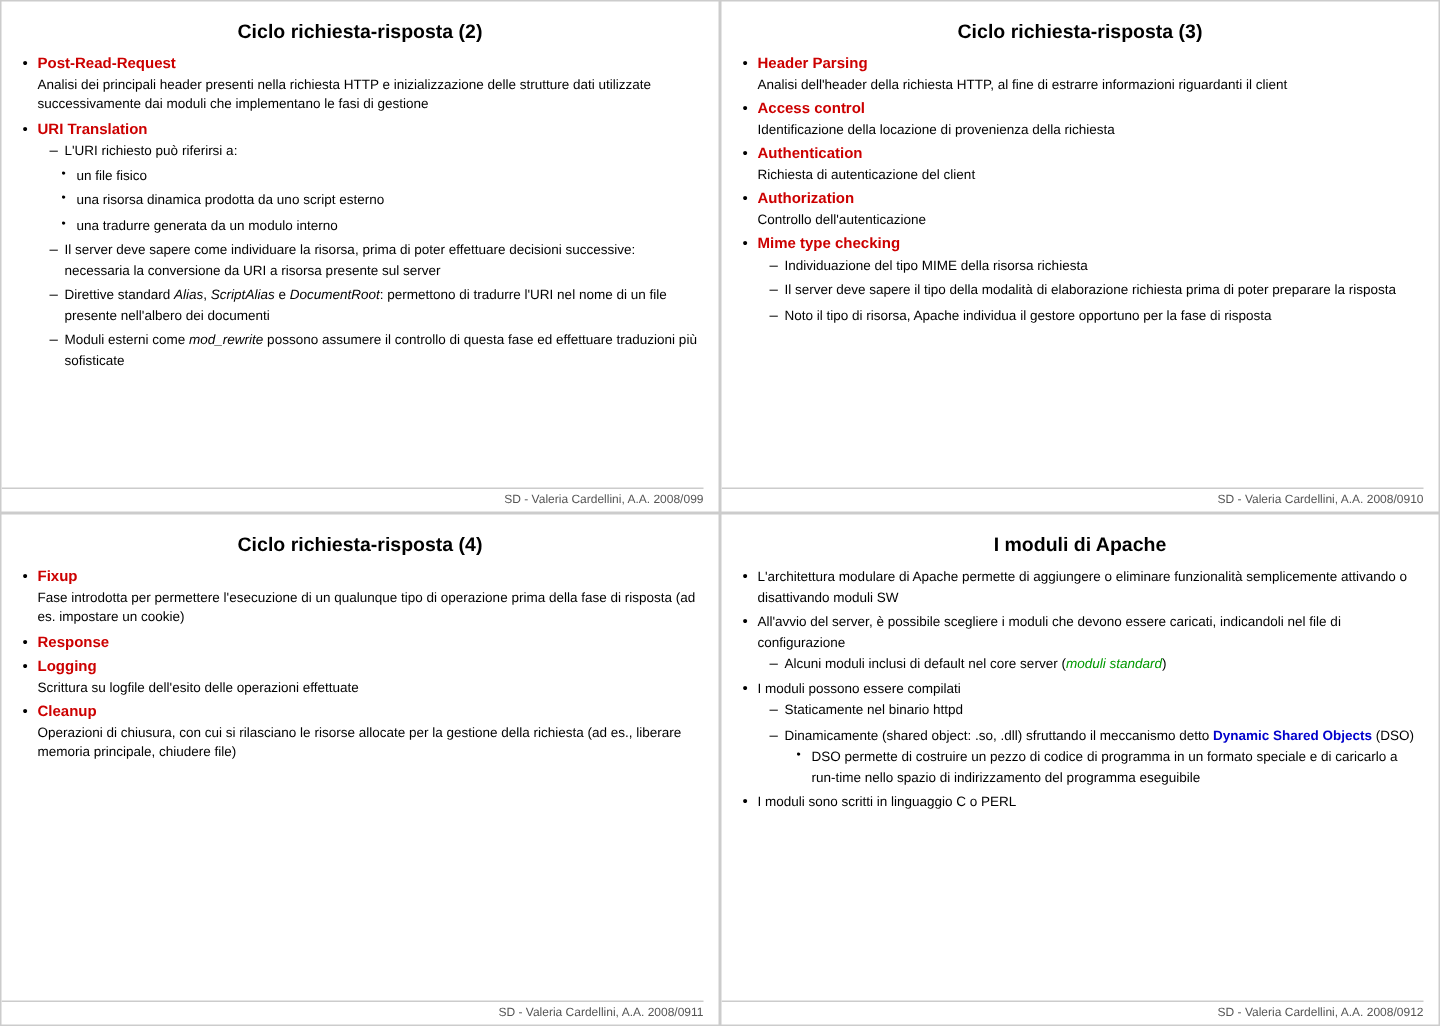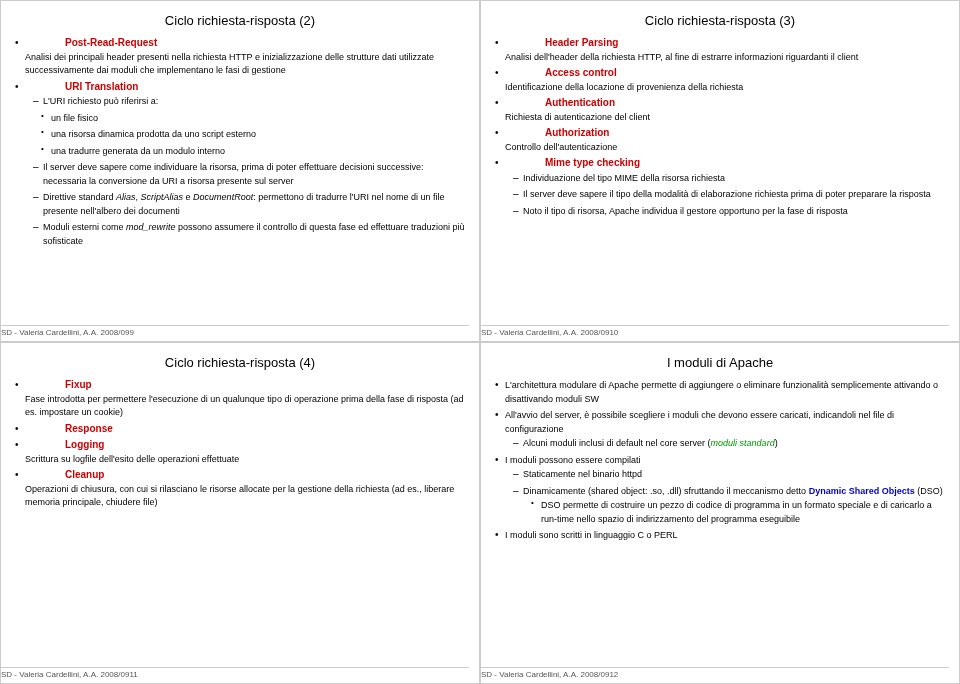--- a/index.html
+++ b/index.html
@@ -21,32 +21,32 @@
     .slide {
       border: 1px solid #ccc;
       padding: 12px 14px 8px 14px;
       display: flex;
       flex-direction: column;
       overflow: hidden;
       position: relative;
     }
     .slide-title {
       font-size: 13px;
-      font-weight: normal;
+      font-weight: bold;
       text-align: center;
       margin-bottom: 8px;
       color: #000;
     }
     .slide-footer {
       position: absolute;
       bottom: 4px;
       left: 0;
       right: 10px;
       display: flex;
-      justify-content: flex-start;
+      justify-content: flex-end;
       font-size: 8px;
       color: #555;
       border-top: 1px solid #ccc;
       padding-top: 2px;
     }
     .content {
       flex: 1;
       overflow: hidden;
     }
     ul {
@@ -83,21 +83,21 @@
       font-weight: bold;
       color: #c00;
       font-size: 10px;
     }
     .item-body {
       font-size: 9px;
       color: #000;
       font-weight: normal;
     }
     .italic { font-style: italic; }
-    .red-link { color: #c00; font-weight: bold; margin-left: 40px; }
+    .red-link { color: #c00; font-weight: bold; }
     .blue-link { color: #00c; font-weight: bold; }
     .green-text { color: #090; font-style: italic; }
     .slide-top-left { grid-column: 1; grid-row: 1; }
     .slide-top-right { grid-column: 2; grid-row: 1; }
     .slide-bot-left { grid-column: 1; grid-row: 2; }
     .slide-bot-right { grid-column: 2; grid-row: 2; }
   </style>
 </head>
 <body>
 

